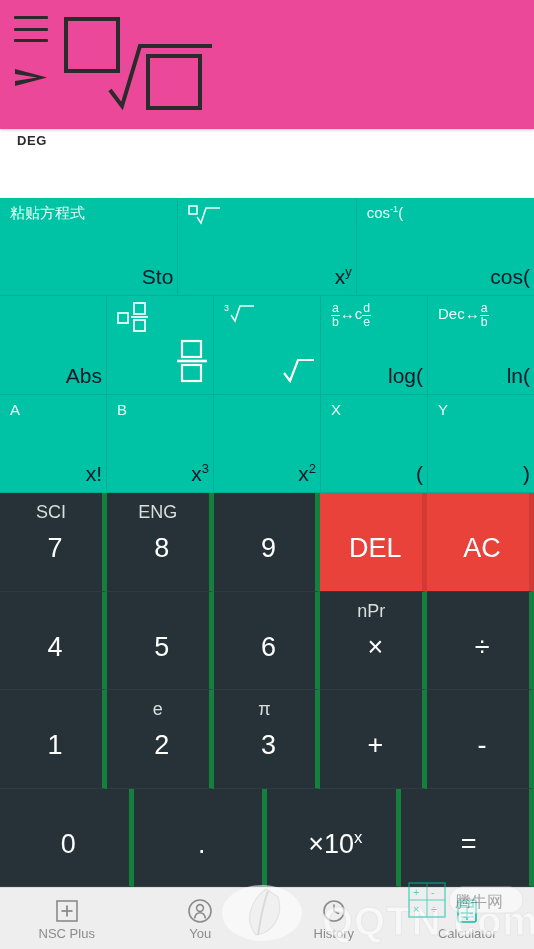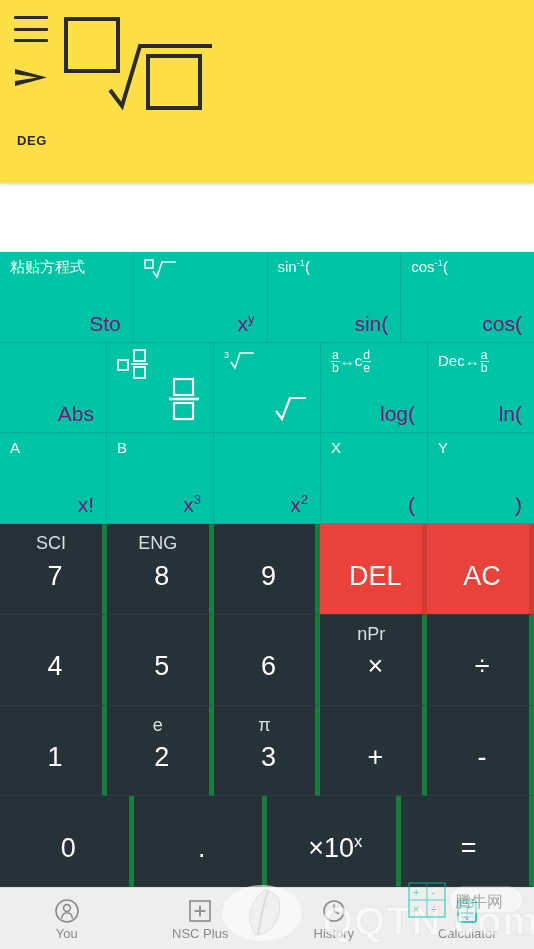--- a/index.html
+++ b/index.html
@@ -8,22 +8,22 @@
     background:#ffffff;
     font-family:"Liberation Sans", sans-serif;
     overflow:hidden;
     position:relative;
   }
   #app{width:534px;height:949px;display:flex;flex-direction:column;position:relative;background:#fff;}
 
   
   .display{
     position:relative;
-    height:183px;
-    background:#fde047;
+    height:129px;
+    background:#ec4899;
     flex:0 0 auto;
     box-shadow:0 1px 3px rgba(0,0,0,.22);
     z-index:3;
   }
   .menu-icon{
     position:absolute;left:14px;top:16px;width:34px;height:26px;
     display:flex;flex-direction:column;justify-content:space-between;
   }
   .menu-icon i{display:block;height:3px;background:#2b2b2b;border-radius:1px;}
   .play-icon{position:absolute;left:13px;top:64px;width:36px;height:28px;}
@@ -55,22 +55,22 @@
   }
   .key:last-child{border-right:none;}
 
   
   .krow.teal .key{background:#00C2A4;}
   .krow.teal .key .sec{
     position:absolute;left:10px;top:6px;
     font-size:15px;color:#eafff9;line-height:1.15;white-space:nowrap;
   }
   .krow.teal .key .main{
-    position:absolute;right:12px;bottom:6px;
-    font-size:21px;color:#701a75;line-height:1.15;white-space:nowrap;
+    position:absolute;right:4px;bottom:6px;
+    font-size:21px;color:#0f172a;line-height:1.15;white-space:nowrap;
   }
 
   
   .krow.dark .key{background:#263238;border-right:5px solid #15803d;border-bottom:1px solid #2e3b42;}
   .krow.dark .key .sec{
     position:absolute;left:0;right:0;top:10px;text-align:center;
     font-size:18px;color:#d8dee1;line-height:1.1;white-space:nowrap;
   }
   .krow.dark .key .main{
     font-size:27px;color:#ffffff;line-height:1;white-space:nowrap;
@@ -148,24 +148,20 @@
         <span class="main">Sto</span>
       </div>
       <div class="key">
         <span class="sec">
           <svg width="34" height="22" viewBox="0 0 34 22">
             <rect x="1" y="2" width="8" height="8" fill="none" stroke="#eafff9" stroke-width="1.6"></rect>
             <path d="M9 13 L13 19 L18 4 L32 4" fill="none" stroke="#eafff9" stroke-width="1.6"></path>
           </svg>
         </span>
         <span class="main">x<sup>y</sup></span>
-      </div>
-      <div class="key">
-        <span class="sec">sin<sup>-1</sup>(</span>
-        <span class="main">sin(</span>
       </div>
       <div class="key">
         <span class="sec">cos<sup>-1</sup>(</span>
         <span class="main">cos(</span>
       </div>
     </div>
 
     <div class="krow teal">
       <div class="key">
         <span class="main">Abs</span>
@@ -314,34 +310,34 @@
         <span class="main">=</span>
       </div>
     </div>
 
   </div>
 
   <div class="bottomnav">
 
     <div class="navitem">
       <svg class="navicon" viewBox="0 0 26 26">
+        <rect x="3" y="3" width="20" height="20" fill="none" stroke="#8b8b8b" stroke-width="1.6"></rect>
+        <line x1="13" y1="7.5" x2="13" y2="18.5" stroke="#8b8b8b" stroke-width="1.8"></line>
+        <line x1="7.5" y1="13" x2="18.5" y2="13" stroke="#8b8b8b" stroke-width="1.8"></line>
+      </svg>
+      <span class="nlabel">NSC Plus</span>
+    </div>
+
+    <div class="navitem">
+      <svg class="navicon" viewBox="0 0 26 26">
         <circle cx="13" cy="13" r="11" fill="none" stroke="#8b8b8b" stroke-width="1.6"></circle>
         <circle cx="13" cy="10" r="3.4" fill="none" stroke="#8b8b8b" stroke-width="1.6"></circle>
         <path d="M7.5 20.5 C8.3 16.4 10.4 14.8 13 14.8 C15.6 14.8 17.7 16.4 18.5 20.5" fill="none" stroke="#8b8b8b" stroke-width="1.6"></path>
       </svg>
       <span class="nlabel">You</span>
-    </div>
-
-    <div class="navitem">
-      <svg class="navicon" viewBox="0 0 26 26">
-        <rect x="3" y="3" width="20" height="20" fill="none" stroke="#8b8b8b" stroke-width="1.6"></rect>
-        <line x1="13" y1="7.5" x2="13" y2="18.5" stroke="#8b8b8b" stroke-width="1.8"></line>
-        <line x1="7.5" y1="13" x2="18.5" y2="13" stroke="#8b8b8b" stroke-width="1.8"></line>
-      </svg>
-      <span class="nlabel">NSC Plus</span>
     </div>
 
     <div class="navitem">
       <svg class="navicon" viewBox="0 0 26 26">
         <circle cx="13" cy="13" r="10" fill="none" stroke="#8b8b8b" stroke-width="1.6"></circle>
         <path d="M13 7 L13 13 L17.5 15.5" fill="none" stroke="#8b8b8b" stroke-width="1.6" stroke-linecap="round"></path>
       </svg>
       <span class="nlabel">History</span>
     </div>
 

